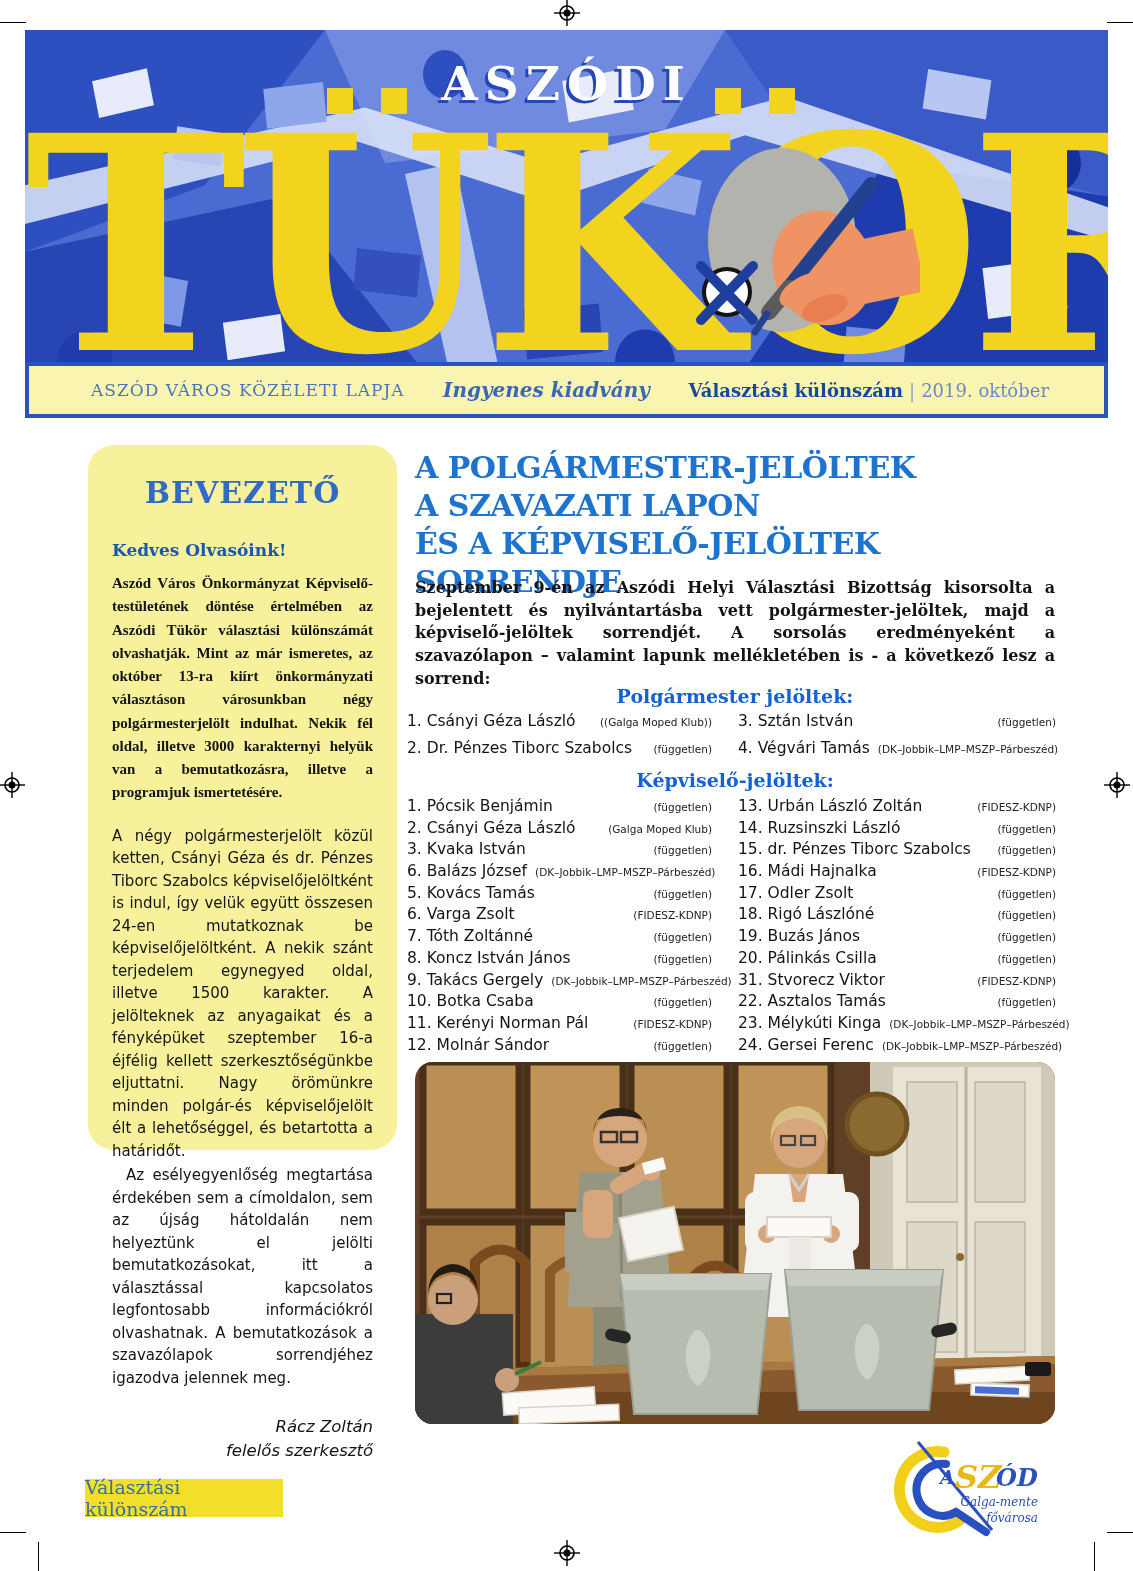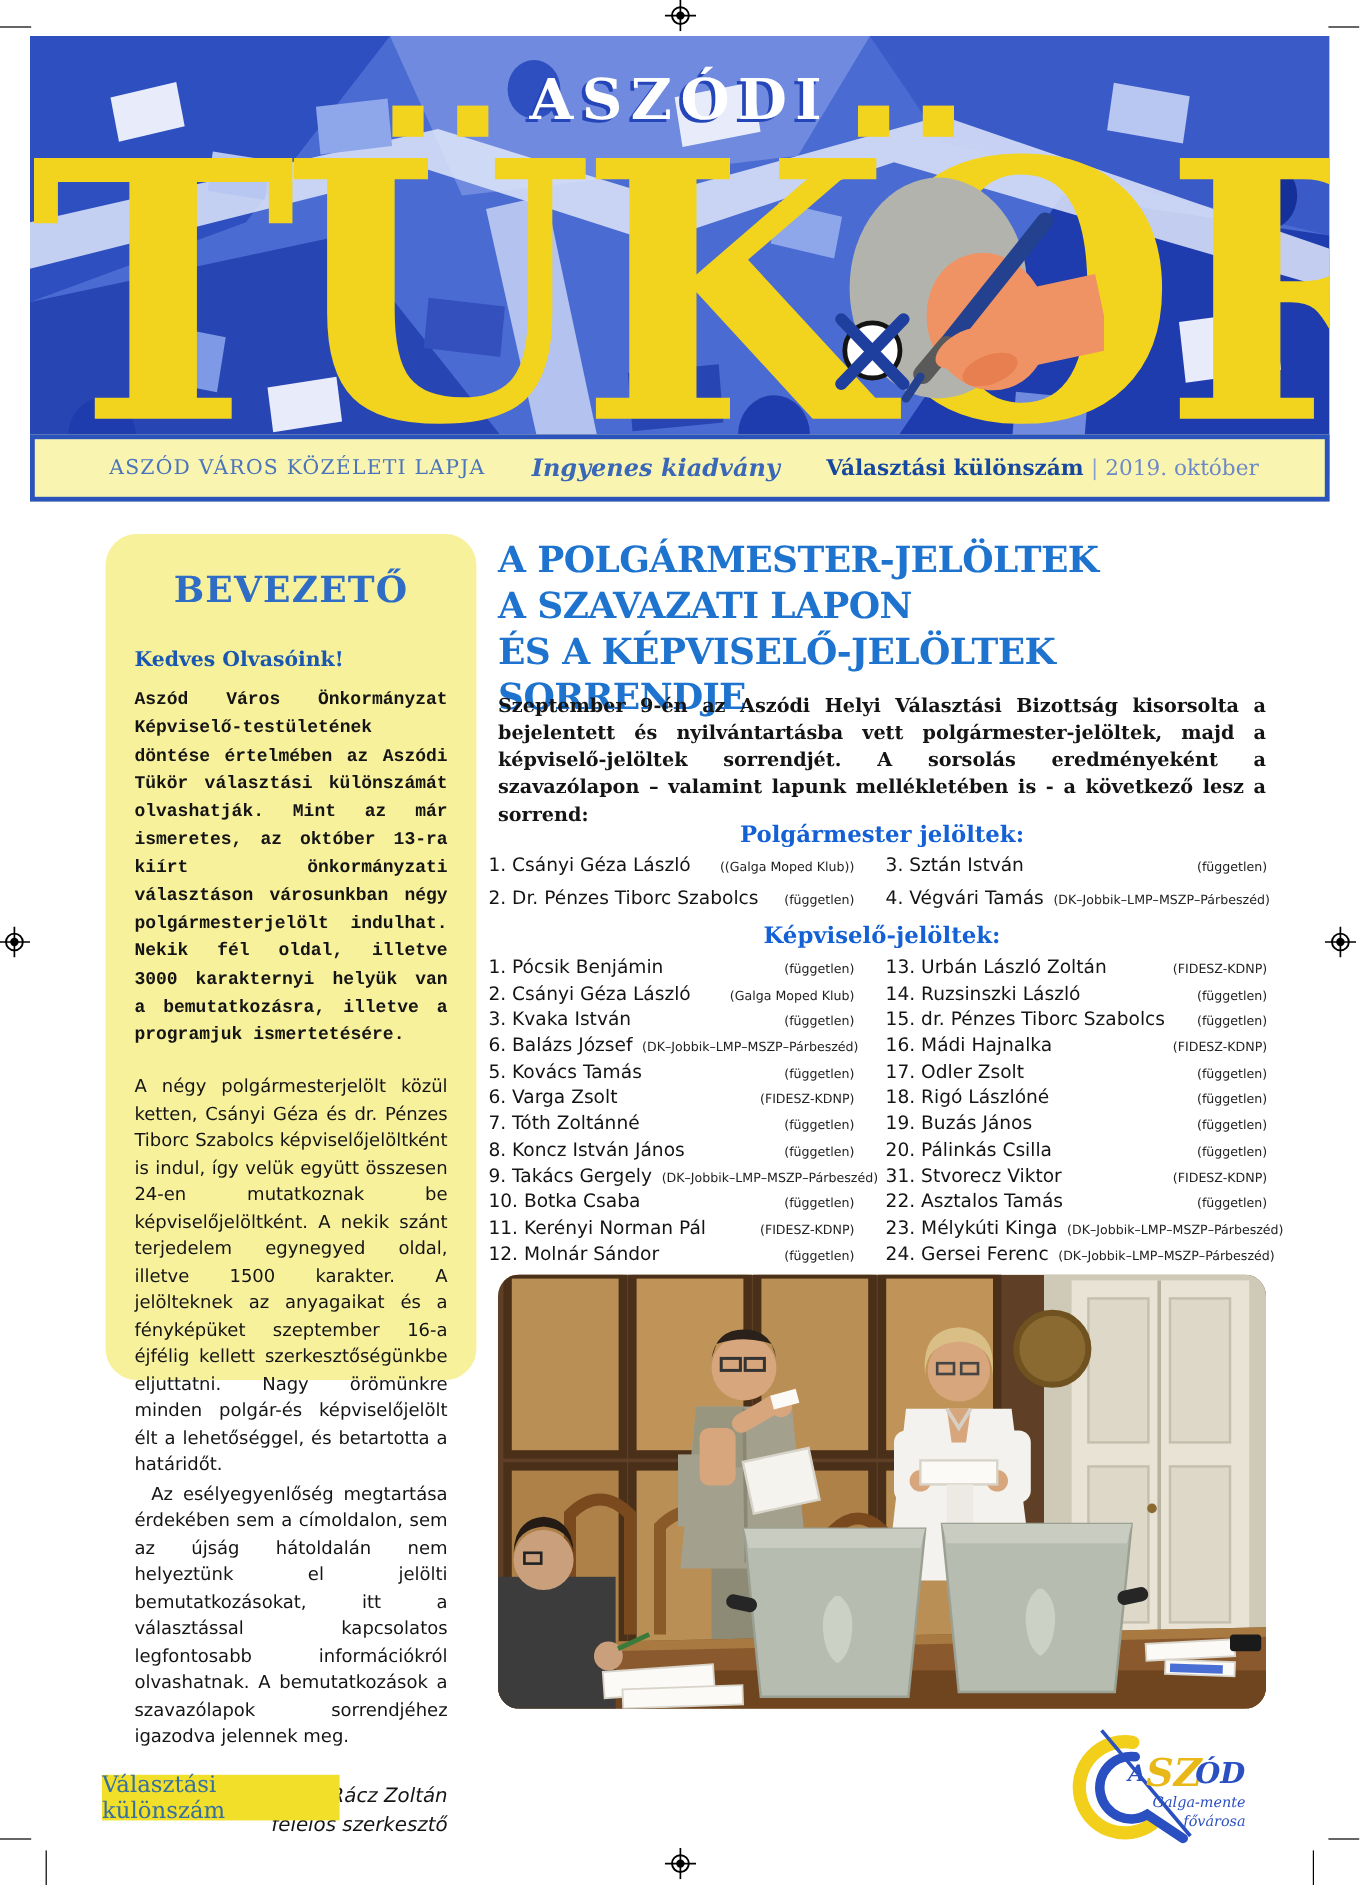--- a/index.html
+++ b/index.html
@@ -53,21 +53,21 @@
   .sidebar h2 {
     text-align:center; font-family:"DejaVu Serif", serif; font-weight:bold;
     font-size:30px; letter-spacing:1px; color:#2f6cc6; margin-bottom:30px;
   }
   .sidebar .salut {
     font-family:"DejaVu Serif", serif; font-weight:bold; font-size:17px;
     color:#1a57b0; margin-bottom:12px;
   }
   .sidebar p { color:#141414; text-align:justify; }
   .sidebar .p1 {
-    font-family:Liberation Mono, monospace; font-weight:bold; font-size:15px;
+    font-family:Liberation Serif, serif; font-weight:bold; font-size:15px;
     line-height:1.55; margin-bottom:20px;
   }
   .sidebar .p2, .sidebar .p3 {
     font-family:"DejaVu Sans", sans-serif; font-size:15px; line-height:1.5;
   }
   .sidebar .p3 { text-indent:14px; margin-top:2px; }
   .sidebar .sig {
     margin-top:26px; text-align:right; font-style:italic; font-size:16.5px;
     color:#141414; line-height:1.45; font-family:"DejaVu Sans", sans-serif;
   }

